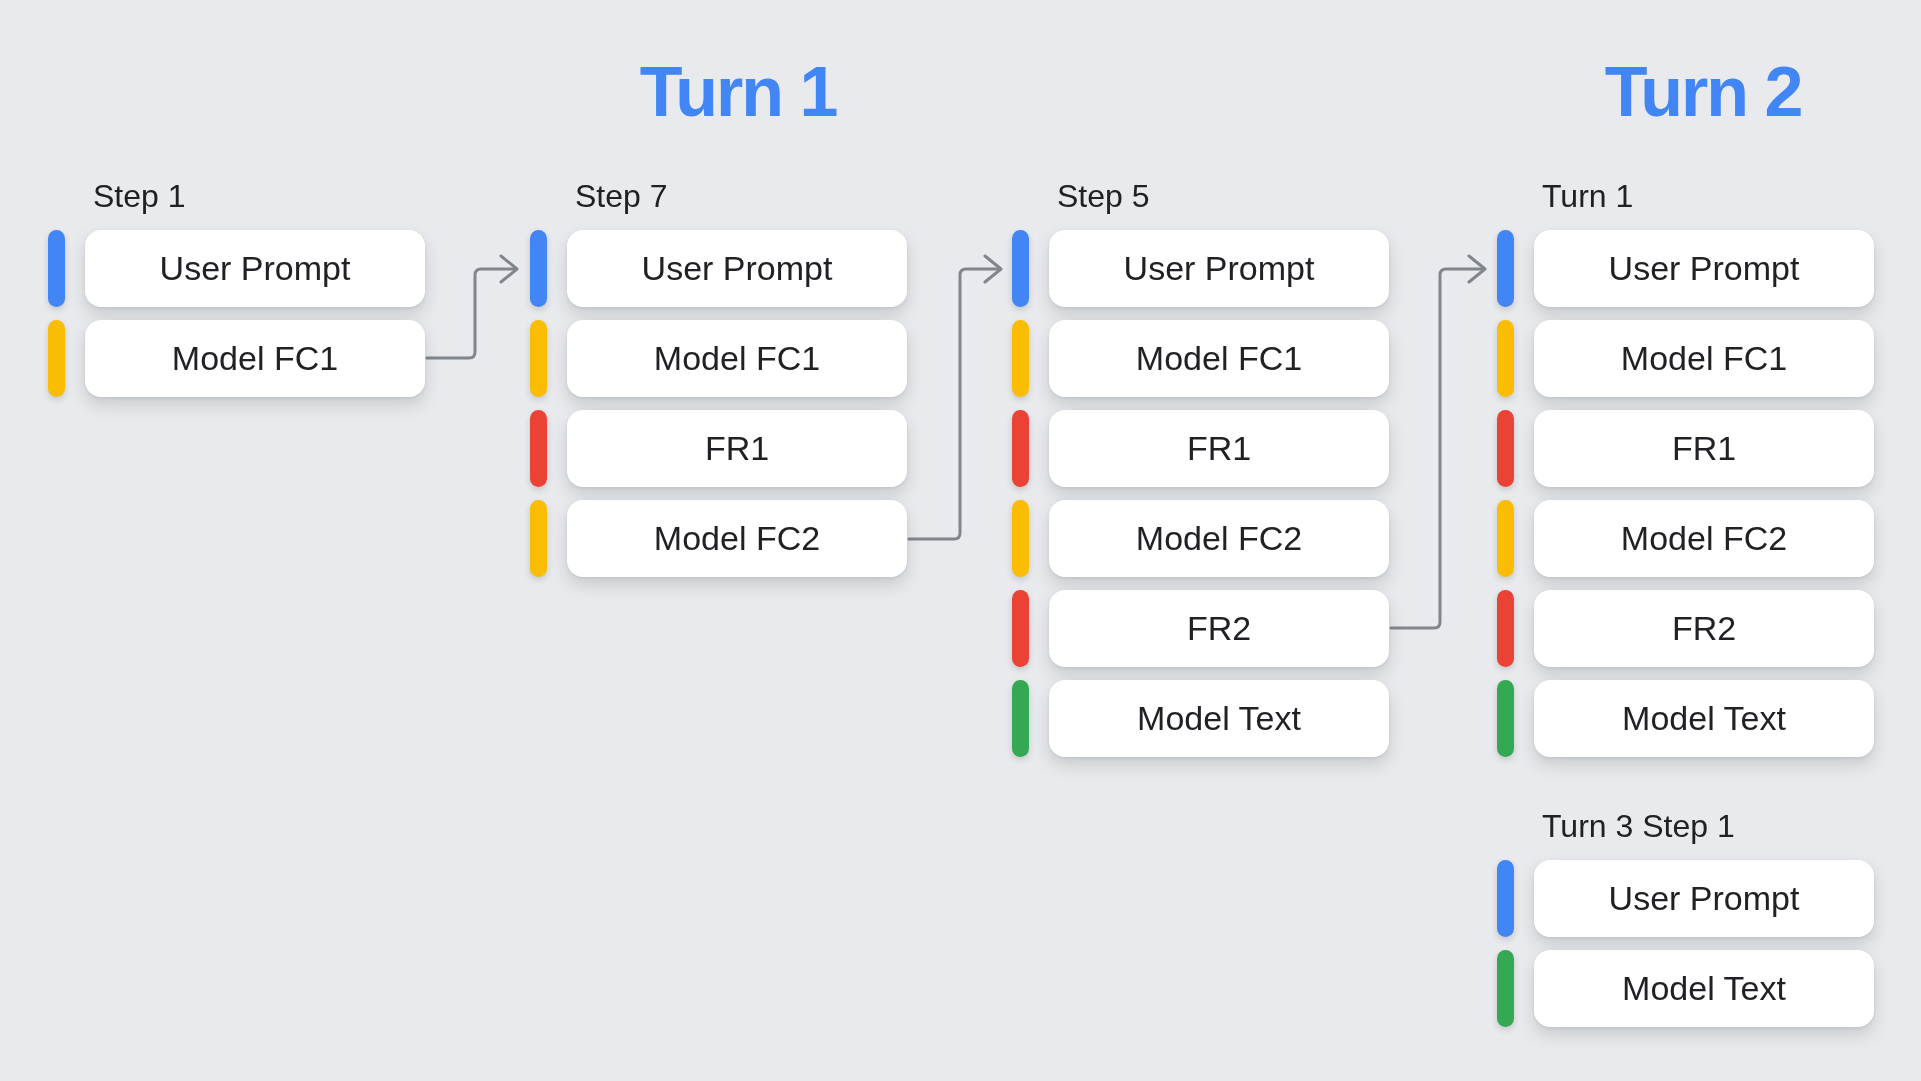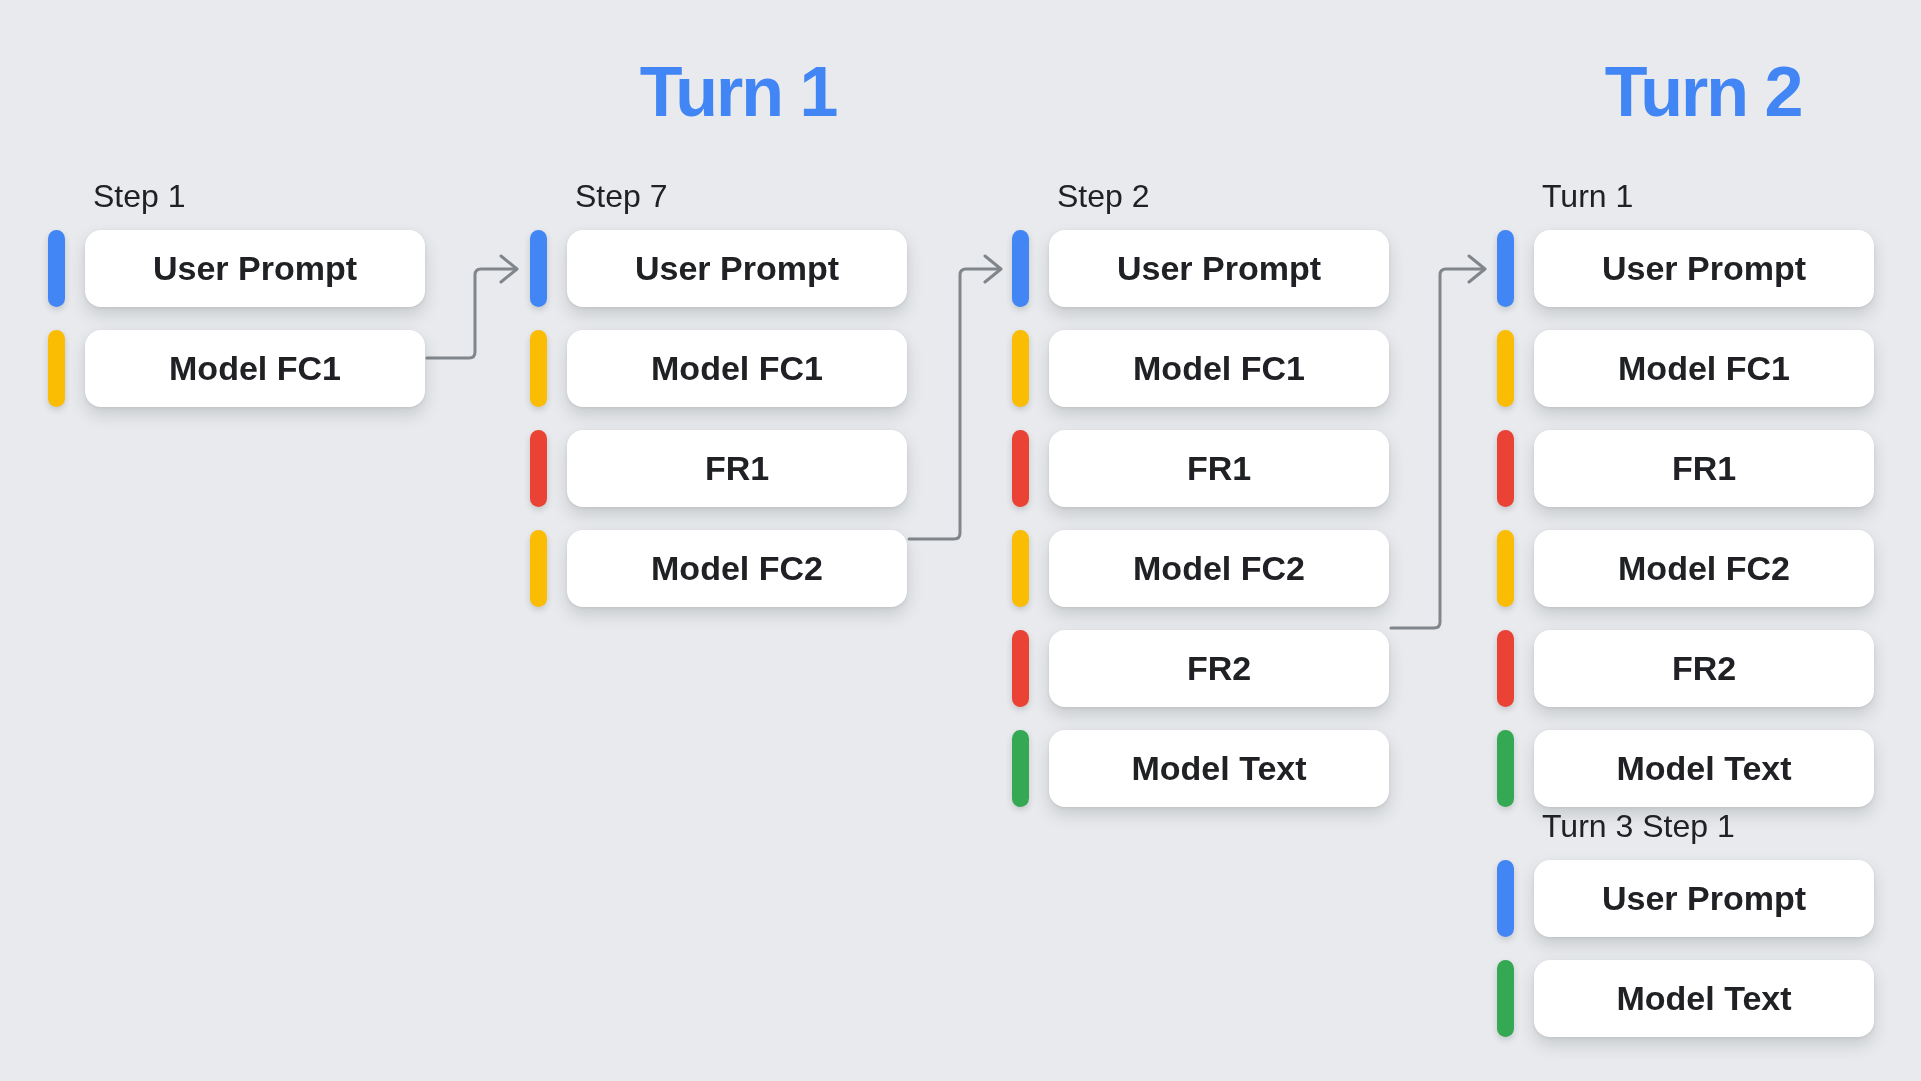--- a/index.html
+++ b/index.html
@@ -50,22 +50,21 @@
     line-height: 28px;
     font-size: 32px;
     color: var(--text, #202124);
     margin-bottom: 20px;
   }
   .row {
     display: flex;
     align-items: stretch;
     gap: 20px;
     height: 77px;
-    margin-bottom: 23px;
-    font-weight: bold;
+    margin-bottom: 13px;
   }
   .bar {
     width: 17px;
     border-radius: 9px;
     box-shadow: 0 3px 6px rgba(60,64,67,0.20);
   }
   .bar[data-color="blue"]   { background: var(--blue,   #4285F4); }
   .bar[data-color="yellow"] { background: var(--yellow, #FBBC04); }
   .bar[data-color="red"]    { background: var(--red,    #EA4335); }
   .bar[data-color="green"]  { background: var(--green,  #34A853); }
@@ -135,21 +134,21 @@
       <span class="bar" data-color="red"></span>
       <div class="card">FR1</div>
     </div>
     <div class="row">
       <span class="bar" data-color="yellow"></span>
       <div class="card">Model FC2</div>
     </div>
   </section>
 
   <section class="column col-3">
-    <div class="col-label">Step 2</div>
+    <div class="col-label">Step 5</div>
     <div class="row">
       <span class="bar" data-color="blue"></span>
       <div class="card">User Prompt</div>
     </div>
     <div class="row">
       <span class="bar" data-color="yellow"></span>
       <div class="card">Model FC1</div>
     </div>
     <div class="row">
       <span class="bar" data-color="red"></span>

